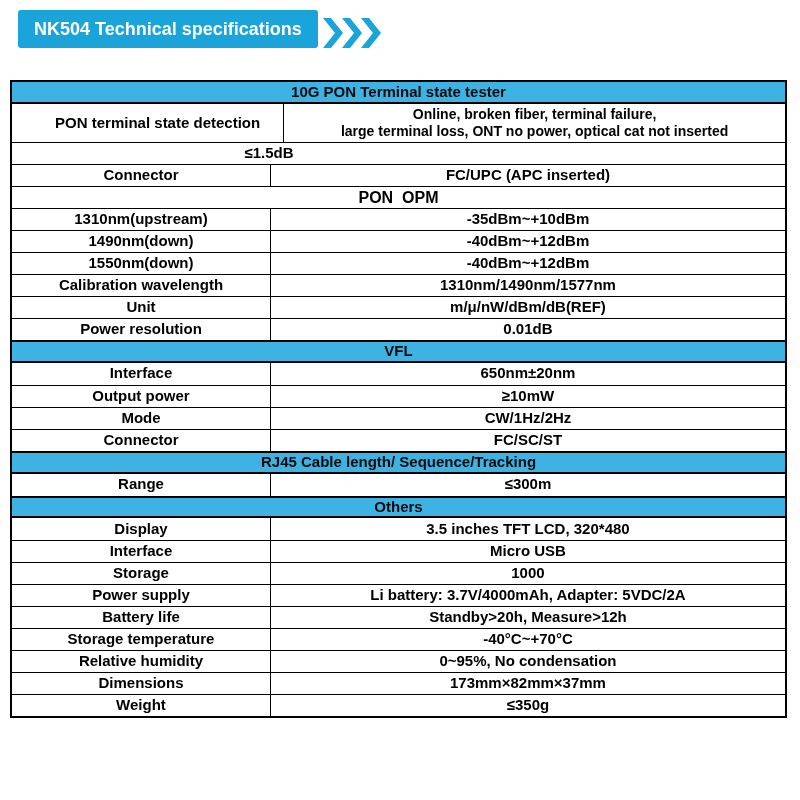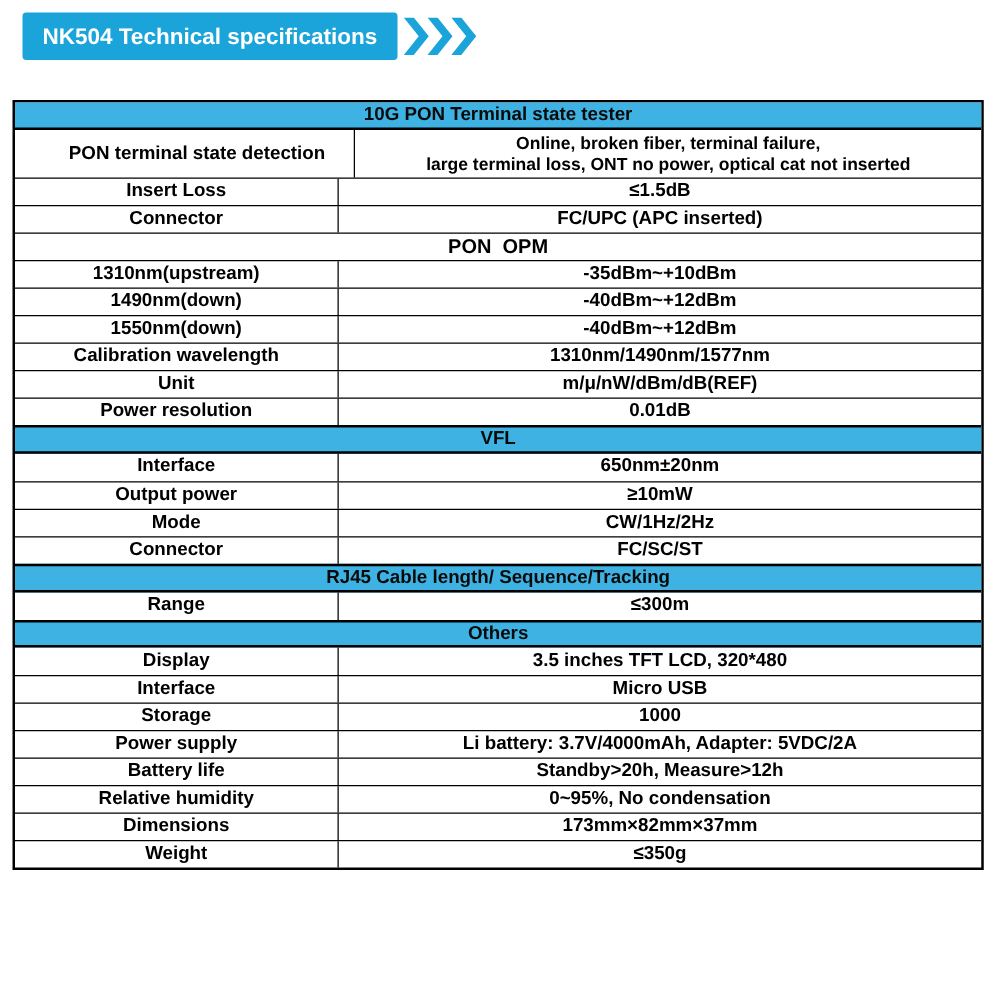--- a/index.html
+++ b/index.html
@@ -4,21 +4,21 @@
 <style>
   :root{
     --accent:#1ba4da;
     --section:#3eb3e3;
     --border:#000000;
   }
   *{margin:0;padding:0;box-sizing:border-box;}
   html,body{width:800px;height:800px;}
   body{background:#ffffff;font-family:"Liberation Sans",sans-serif;color:#000;}
   .page{position:relative;width:800px;height:800px;overflow:hidden;}
-  .banner-row{display:flex;align-items:center;margin:10px 0 0 18px;height:38px;}
+  .banner-row{display:flex;align-items:flex-end;margin:10px 0 0 18px;height:38px;}
   .banner{display:flex;align-items:center;background:var(--accent);color:#fff;
     font-size:18px;font-weight:bold;height:38px;padding:0 16px;border-radius:3px;
     min-width:300px;}
   .chevrons{margin-left:5px;display:block;}
   .spec-table{margin:32px 13px 0 10px;border:2px solid var(--border);}
   .trow{display:flex;align-items:stretch;min-height:22px;border-top:1px solid var(--border);}
   .trow.tall{min-height:38px;padding-left:20px;}
   .cell{display:flex;align-items:center;justify-content:center;text-align:center;
     font-size:15px;font-weight:bold;line-height:1.25;color:#000;}
   .label{width:33.5%;border-right:1px solid var(--border);padding:1px 4px;}
@@ -50,21 +50,20 @@
   <div class="spec-table" id="spec-table">
       <div class="trow section">
         <div class="cell full">10G PON Terminal state tester</div>
       </div>
       <div class="trow tall">
         <div class="cell label">PON terminal state detection</div>
         <div class="cell value">Online, broken fiber, terminal failure,
 large terminal loss, ONT no power, optical cat not inserted</div>
       </div>
       <div class="trow">
-        <div class="cell label">Insert Loss</div>
         <div class="cell value">≤1.5dB</div>
       </div>
       <div class="trow">
         <div class="cell label">Connector</div>
         <div class="cell value">FC/UPC (APC inserted)</div>
       </div>
       <div class="trow subheader">
         <div class="cell full">PON  OPM</div>
       </div>
       <div class="trow">
@@ -134,20 +133,24 @@
       </div>
       <div class="trow">
         <div class="cell label">Power supply</div>
         <div class="cell value">Li battery:  3.7V/4000mAh,  Adapter:  5VDC/2A</div>
       </div>
       <div class="trow">
         <div class="cell label">Battery life</div>
         <div class="cell value">Standby&gt;20h,  Measure&gt;12h</div>
       </div>
       <div class="trow">
+        <div class="cell label">Storage temperature</div>
+        <div class="cell value">-40°C~+70°C</div>
+      </div>
+      <div class="trow">
         <div class="cell label">Relative humidity</div>
         <div class="cell value">0~95%,  No condensation</div>
       </div>
       <div class="trow">
         <div class="cell label">Dimensions</div>
         <div class="cell value">173mm×82mm×37mm</div>
       </div>
       <div class="trow">
         <div class="cell label">Weight</div>
         <div class="cell value">≤350g</div>

